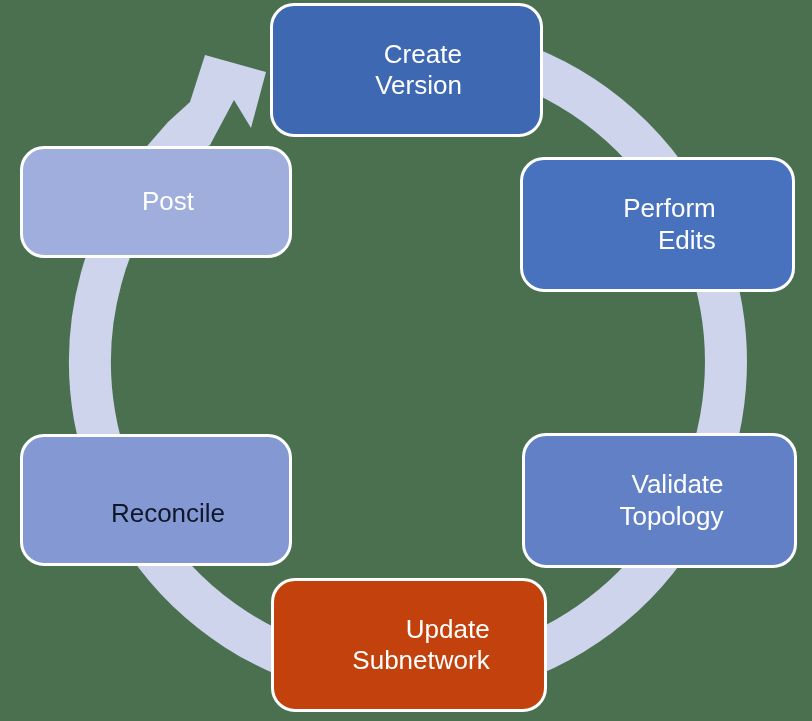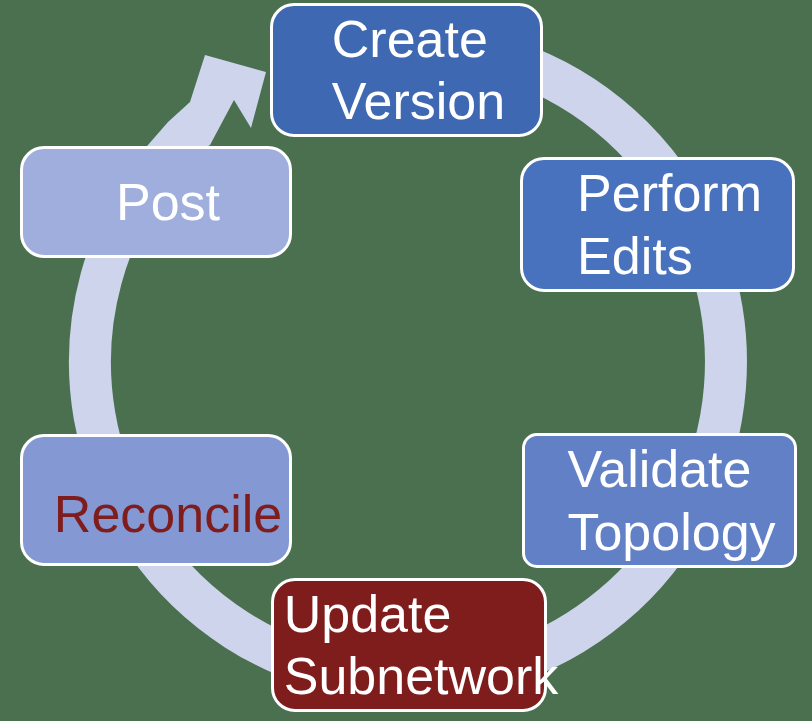--- a/index.html
+++ b/index.html
@@ -18,32 +18,32 @@
   }
 
   .node {
     position: absolute;
     box-sizing: border-box;
     border: 3px solid #FFFFFF;
     border-radius: 24px;
     display: flex;
     align-items: center;
     justify-content: center;
-    text-align: left;
-    font-size: 52px;
+    text-align: right;
+    font-size: 26px;
     line-height: 1.2;
     white-space: pre-line;
     z-index: 2;
     padding-left: 24px;
   }
 
   
   .pos-create   { left: 270px; top:   3px; width: 273px; height: 134px; }
   .pos-perform  { left: 520px; top: 145px; width: 275px; height: 135px; }
-  .pos-validate { left: 522px; top: 433px; width: 275px; height: 135px; border-radius: 15px; }
+  .pos-validate { left: 522px; top: 433px; width: 275px; height: 135px; }
   .pos-update   { left: 271px; top: 578px; width: 276px; height: 134px; }
   .pos-reconcile{ left:  20px; top: 434px; width: 272px; height: 132px; }
   .pos-post     { left:  20px; top: 146px; width: 272px; height: 112px; }
 </style>
 </head>
 <body>
 
 <div class="canvas" style="background-color: rgb(74, 112, 80);">
 
   <svg class="ring-svg" viewBox="0 0 812 721" xmlns="http://www.w3.org/2000/svg">
@@ -61,26 +61,26 @@
   <div class="node pos-perform" style="background-color: rgb(72, 114, 190); margin-top: 12px;">
     <span style="color: rgb(255, 255, 255);">Perform
 Edits</span>
   </div>
 
   <div class="node pos-validate" style="background-color: rgb(97, 128, 198);">
     <span style="color: rgb(255, 255, 255);">Validate
 Topology</span>
   </div>
 
-  <div class="node pos-update" style="background-color: #7f1d1d;">
+  <div class="node pos-update" style="background-color: #c2410c;">
     <span style="color: rgb(255, 255, 255);">Update
 Subnetwork</span>
   </div>
 
   <div class="node pos-reconcile" style="background-color: rgb(132, 152, 211);">
-    <span style="color: #7f1d1d; margin-top: 28px;">Reconcile</span>
+    <span style="color: #0f172a; margin-top: 28px;">Reconcile</span>
   </div>
 
   <div class="node pos-post" style="background-color: rgb(159, 174, 220);">
     <span style="color: rgb(255, 255, 255);">Post</span>
   </div>
 
 </div>
 
 </body></html>

